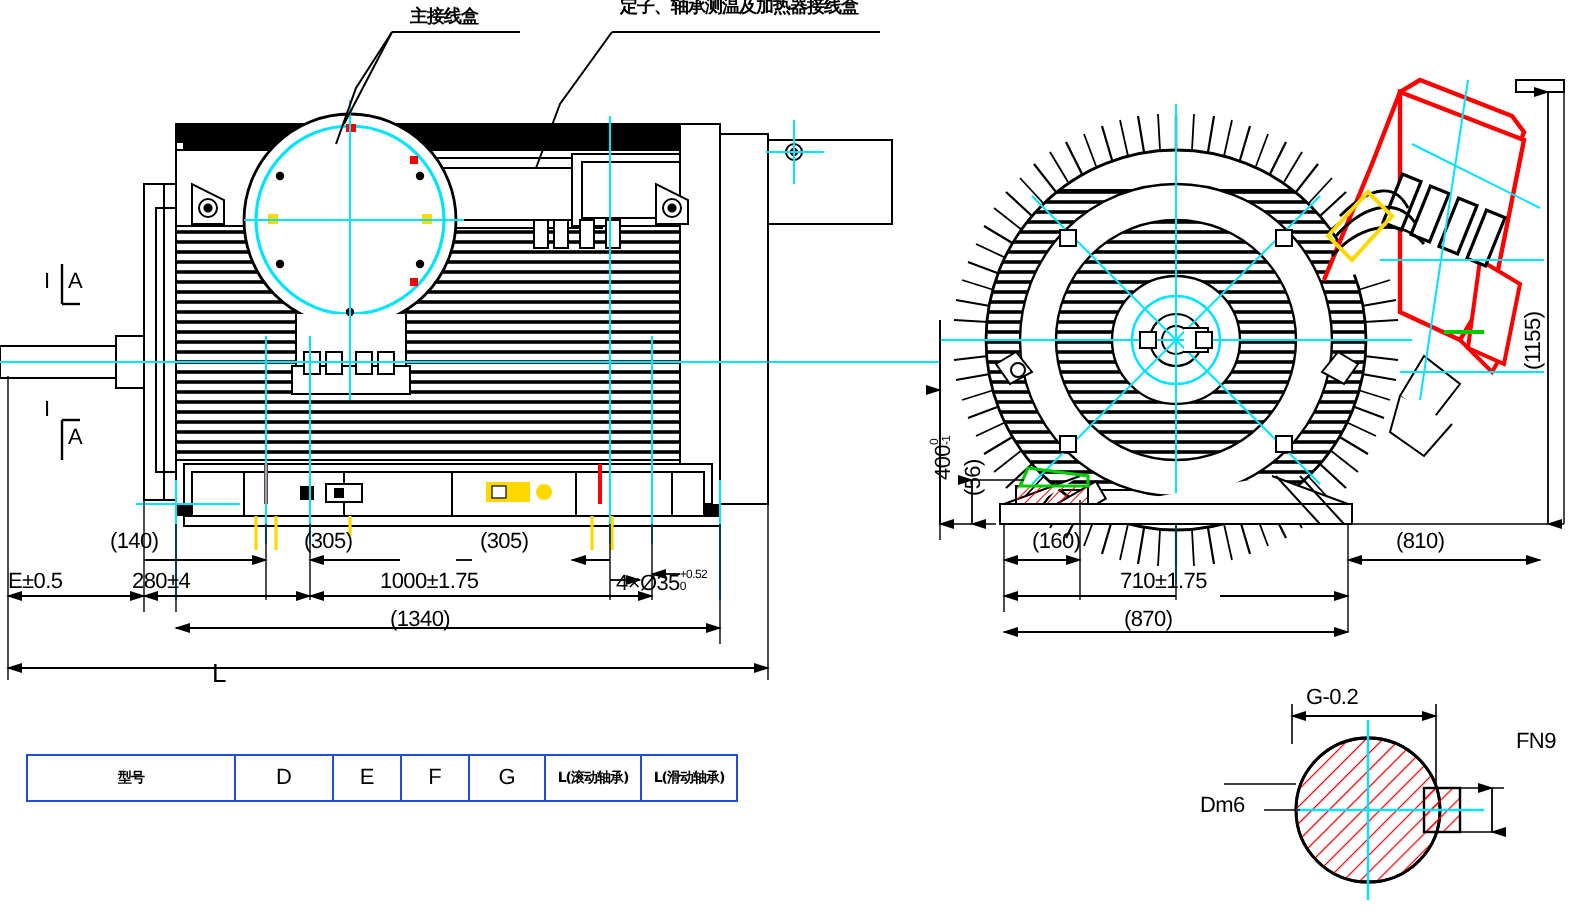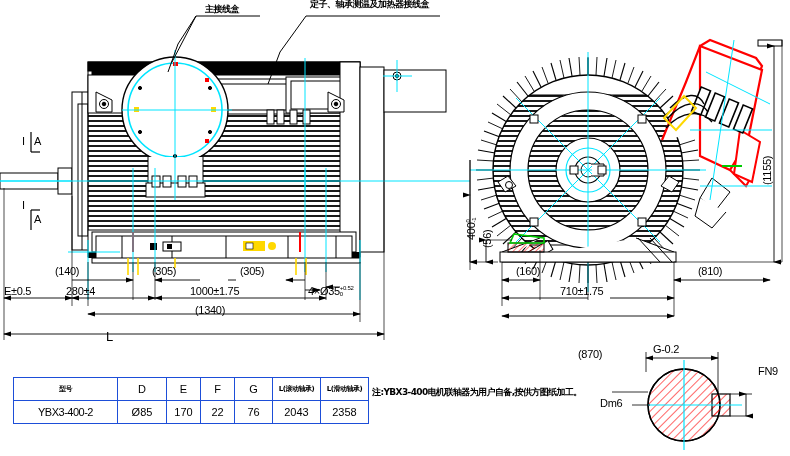--- a/index.html
+++ b/index.html
@@ -536,47 +536,37 @@
   <div class="txt" style="left:195px;top:305px;">(1340)</div>
   <div class="txt" style="left:106px;top:330px;font-size:13px;">L</div>
 
   <div class="txt" style="left:308px;top:286px;"><span>4×Ø35</span><span class="tol"><span>+0.52</span><span>0</span></span></div>
 
   <div class="txt vert" style="left:466px;top:240px;transform:rotate(-90deg);"><span>400</span><span class="tol"><span>0</span><span>-1</span></span></div>
   <div class="txt vert" style="left:482px;top:248px;transform:rotate(-90deg);">(56)</div>
   <div class="txt vert" style="left:762px;top:185px;transform:rotate(-90deg);">(1155)</div>
   <div class="txt" style="left:506px;top:266px;margin-left:10px;">(160)</div>
   <div class="txt" style="left:560px;top:286px;">710±1.75</div>
-  <div class="txt" style="left:578px;top:305px;margin-top:44px;">(870)</div>
+  <div class="txt" style="left:562px;top:305px;">(870)</div>
   <div class="txt" style="left:698px;top:266px;">(810)</div>
 
   <div class="txt" style="left:653px;top:344px;">G-0.2</div>
   <div class="txt" style="left:718px;top:366px;margin-left:40px;">FN9</div>
   <div class="txt" style="left:600px;top:398px;">Dm6</div>
 
-  <div class="note-cn">注:YBX3-400电机联轴器为用户自备,按供方图纸加工。</div>
 
   <table id="spec-table">
     <thead>
       <tr>
         <th class="c-model cnh">型号</th>
         <th class="c-d">D</th>
         <th class="c-e">E</th>
         <th class="c-f">F</th>
         <th class="c-g">G</th>
         <th class="c-l1 cnh">L(滚动轴承)</th>
         <th class="c-l2 cnh">L(滑动轴承)</th>
       </tr>
     </thead>
     <tbody>
-      <tr>
-        <td class="model">YBX3-400-2</td>
-        <td>Ø85</td>
-        <td>170</td>
-        <td>22</td>
-        <td>76</td>
-        <td>2043</td>
-        <td>2358</td>
-      </tr>
     </tbody>
   </table>
 
 </div>
 
 </body></html>

